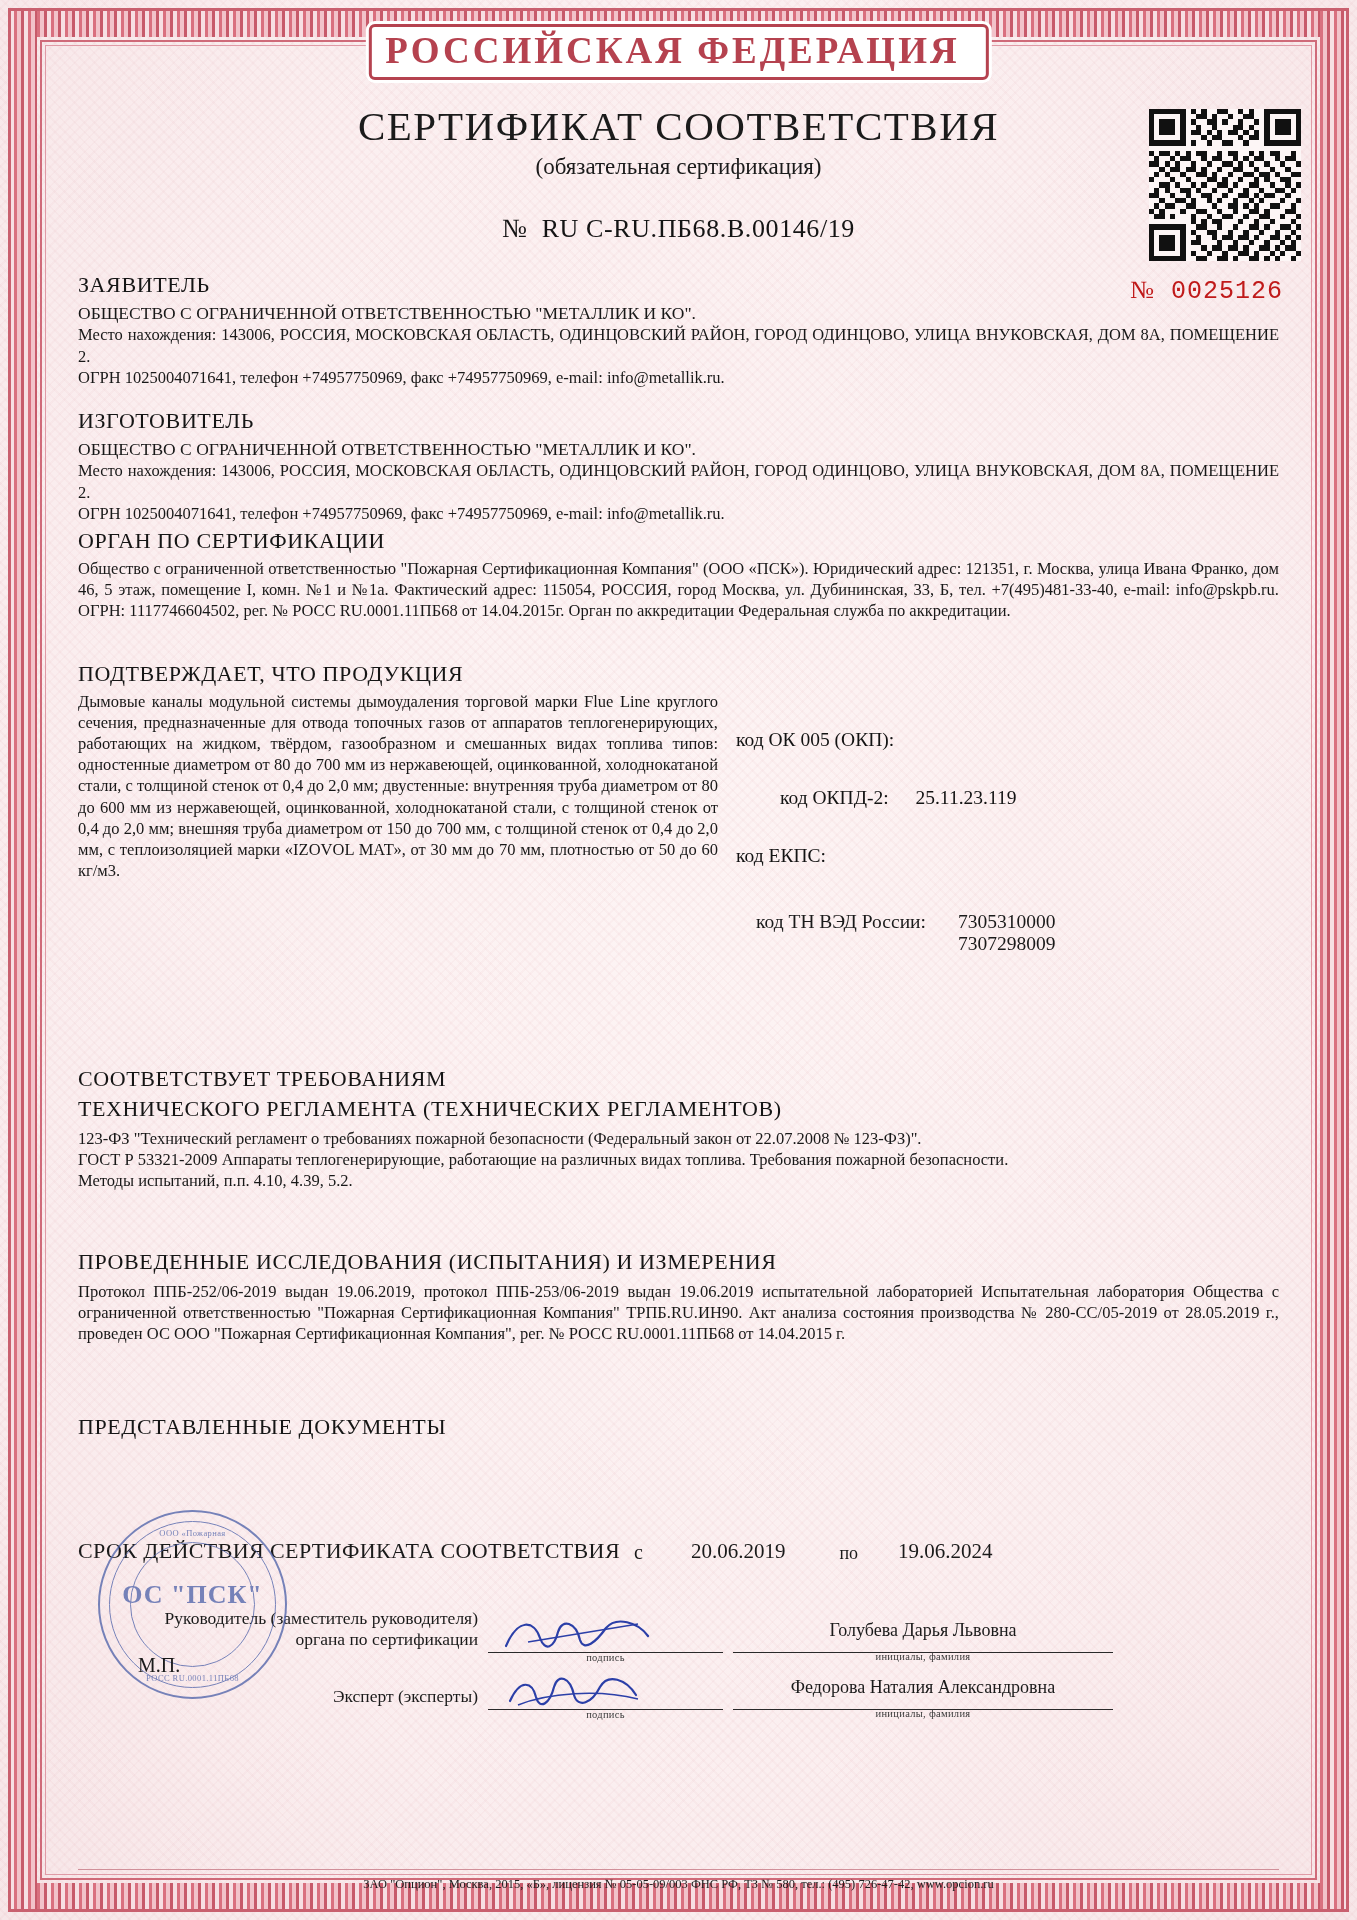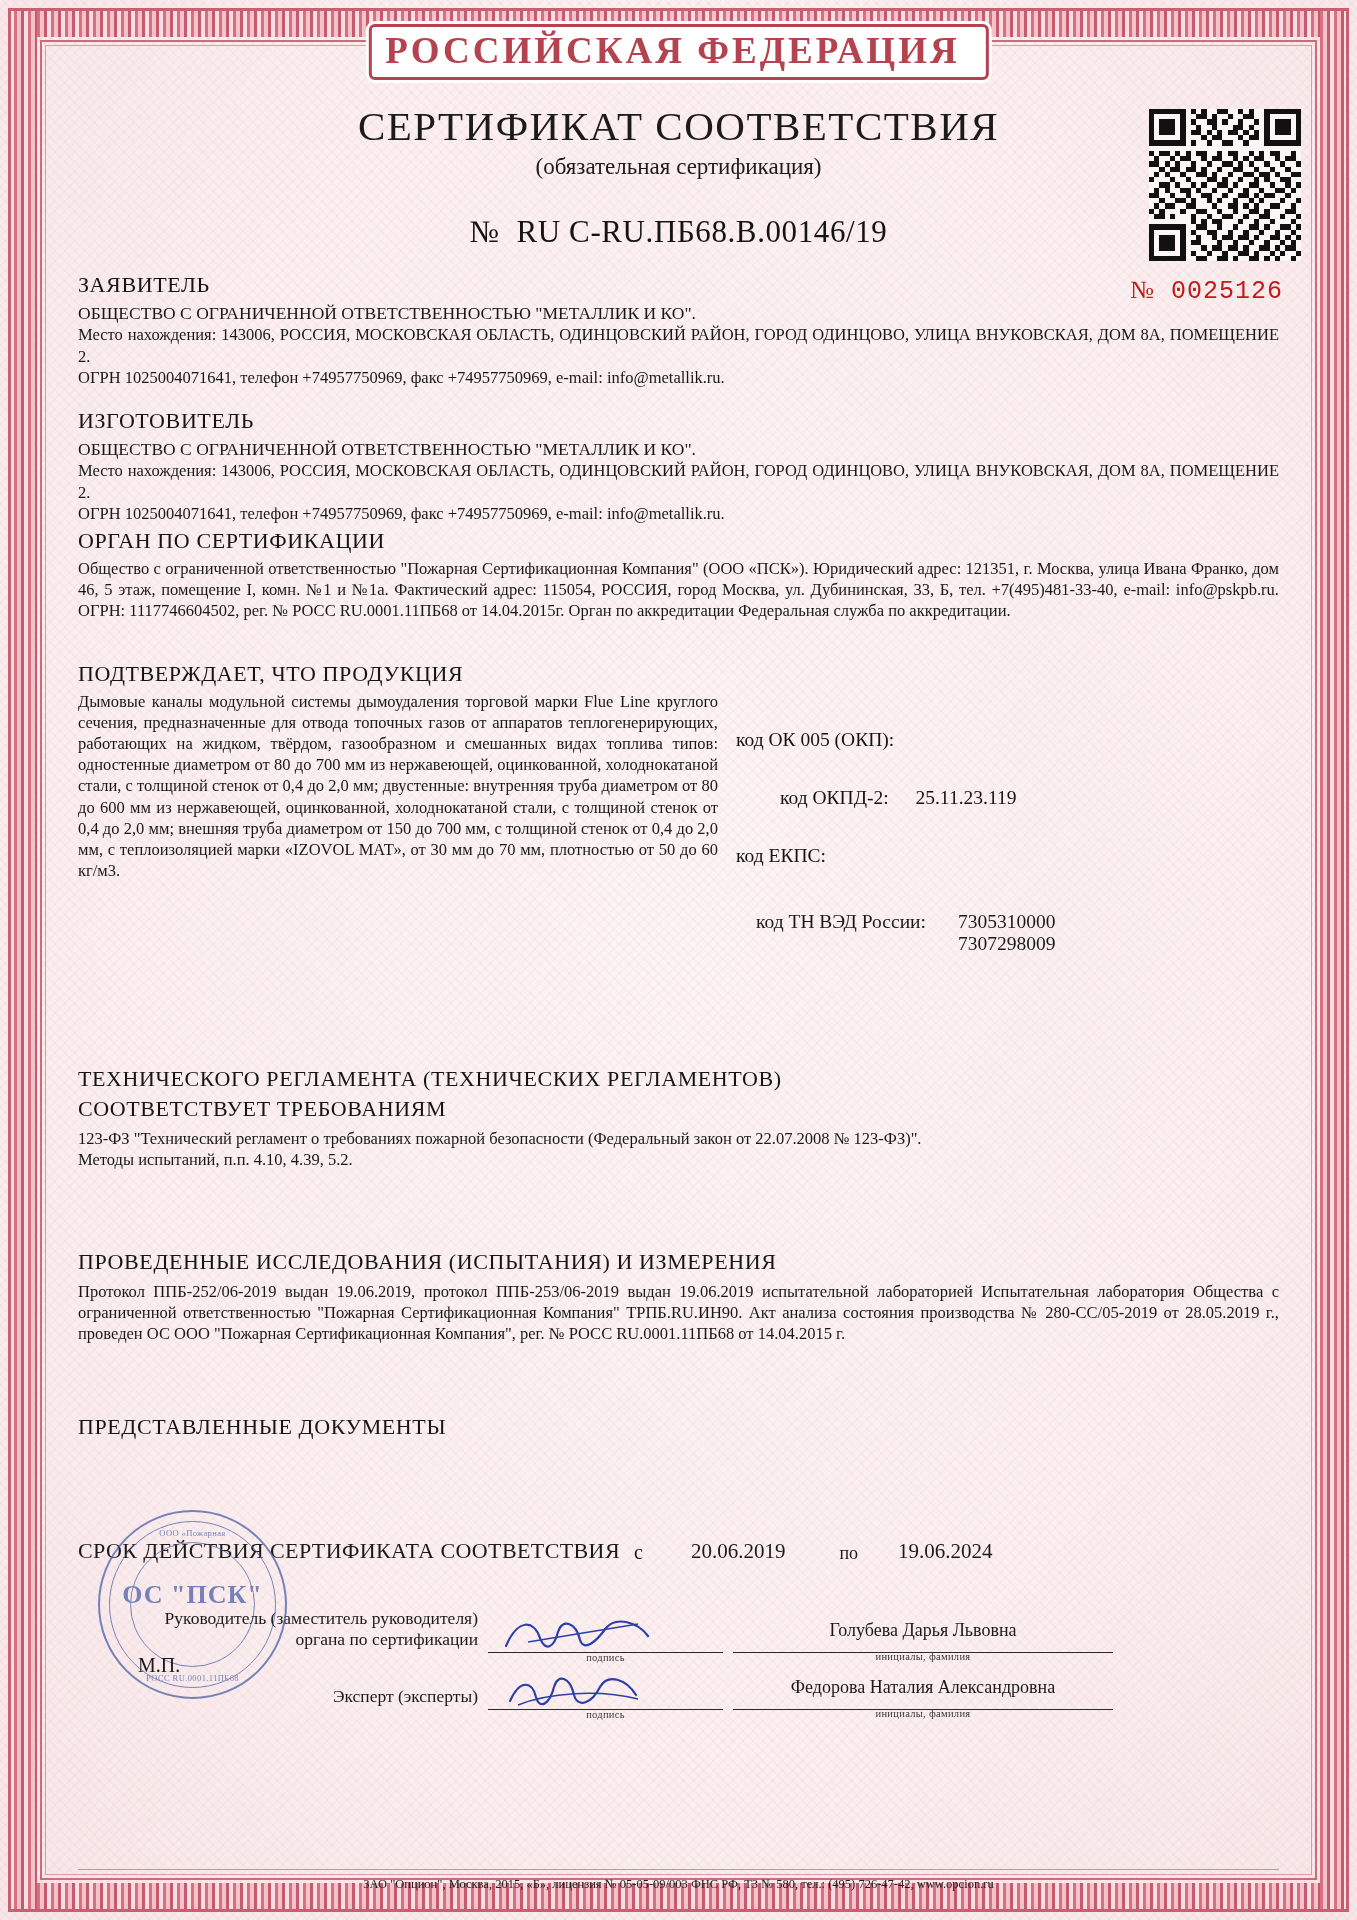--- a/index.html
+++ b/index.html
@@ -69,21 +69,21 @@
   .title{
     position:absolute;top:88px;left:0;right:0;text-align:center;
     font-size:41px;letter-spacing:1.5px;color:#1b1b1b;
   }
   .subtitle{
     position:absolute;top:140px;left:0;right:0;text-align:center;
     font-size:23px;color:#1b1b1b;
   }
   .certno{
     position:absolute;top:200px;left:0;right:0;text-align:center;
-    font-size:31px;color:#141414;letter-spacing:0.6px;
+    font-size:26px;color:#141414;letter-spacing:0.6px;
   }
   .qr{
     position:absolute;right:0px;top:95px;width:152px;height:152px;
   }
   .redno{
     position:absolute;right:18px;top:262px;
     font-size:25px;color:#c01a1a;font-family:"Liberation Mono",monospace;
     letter-spacing:1px;
   }
   .redno .hash{font-family:"Liberation Serif",serif;}
@@ -483,23 +483,24 @@
             <span class="vals">
               <span>7305310000</span><br>
               <span>7307298009</span>
             </span>
           </div>
         </div>
       </div>
     </div>
 
     <div class="blk" style="top:1052px;">
+      <div class="sec-h">СООТВЕТСТВУЕТ ТРЕБОВАНИЯМ</div>
       <div class="sec-h">ТЕХНИЧЕСКОГО РЕГЛАМЕНТА (ТЕХНИЧЕСКИХ РЕГЛАМЕНТОВ)</div>
-      <div class="sec-h">СООТВЕТСТВУЕТ ТРЕБОВАНИЯМ</div>
       <p class="p" style="margin-top:6px;">123-ФЗ "Технический регламент о требованиях пожарной безопасности (Федеральный закон от 22.07.2008 № 123-ФЗ)".</p>
+      <p class="p">ГОСТ Р 53321-2009 Аппараты теплогенерирующие, работающие на различных видах топлива. Требования пожарной безопасности.</p>
       <p class="p">Методы испытаний, п.п. 4.10, 4.39, 5.2.</p>
     </div>
 
     <div class="blk" style="top:1235px;">
       <div class="sec-h">ПРОВЕДЕННЫЕ ИССЛЕДОВАНИЯ (ИСПЫТАНИЯ) И ИЗМЕРЕНИЯ</div>
       <p class="p just" style="margin-top:6px;">Протокол ППБ-252/06-2019 выдан 19.06.2019, протокол ППБ-253/06-2019 выдан 19.06.2019 испытательной лабораторией Испытательная лаборатория Общества с ограниченной ответственностью "Пожарная Сертификационная Компания" ТРПБ.RU.ИН90. Акт анализа состояния производства № 280-СС/05-2019 от 28.05.2019 г., проведен ОС ООО "Пожарная Сертификационная Компания", рег. № РОСС RU.0001.11ПБ68 от 14.04.2015 г.</p>
     </div>
 
     <div class="blk" style="top:1400px;">
       <div class="sec-h">ПРЕДСТАВЛЕННЫЕ ДОКУМЕНТЫ</div>

